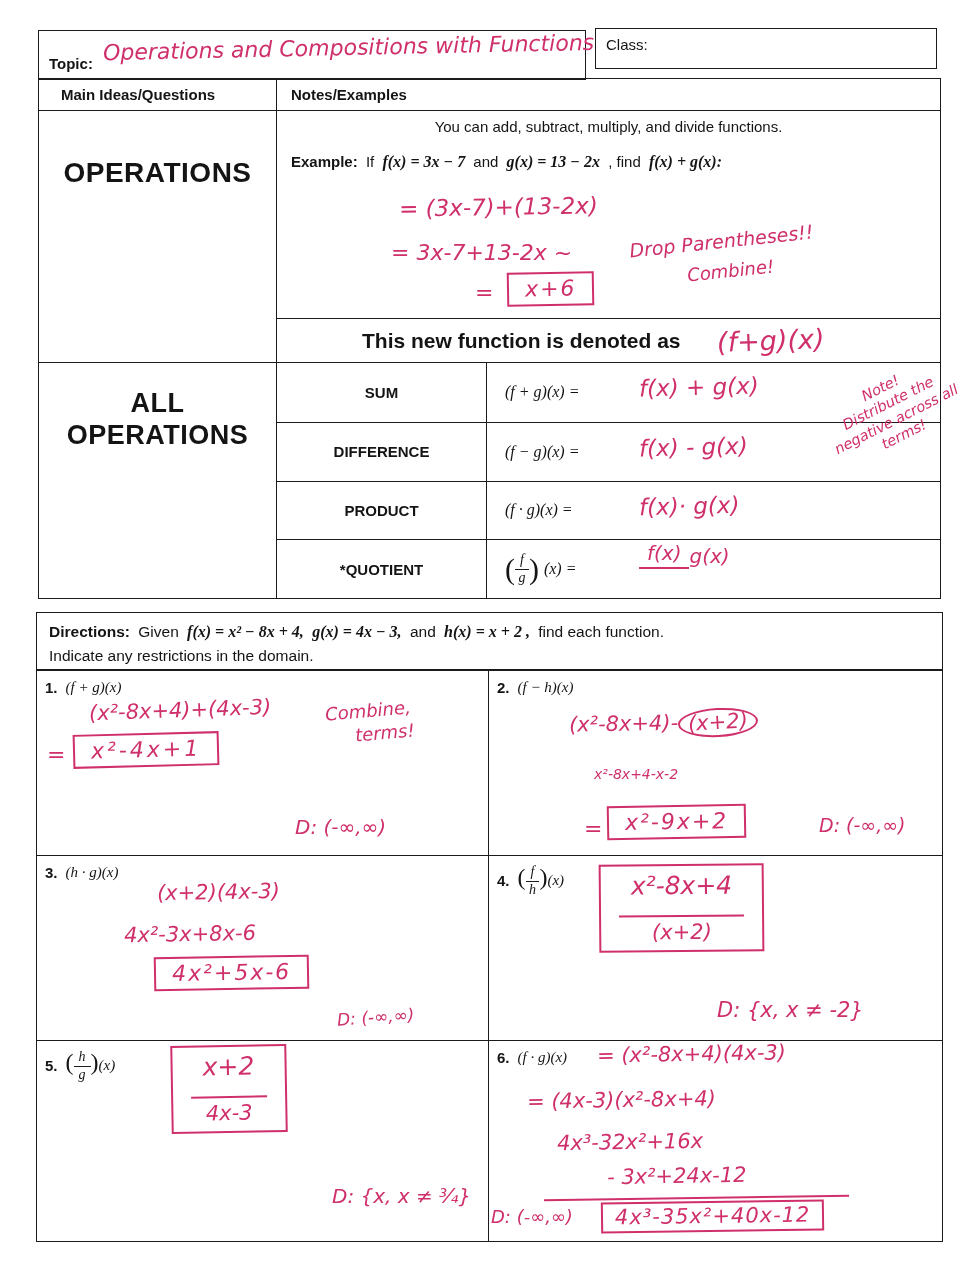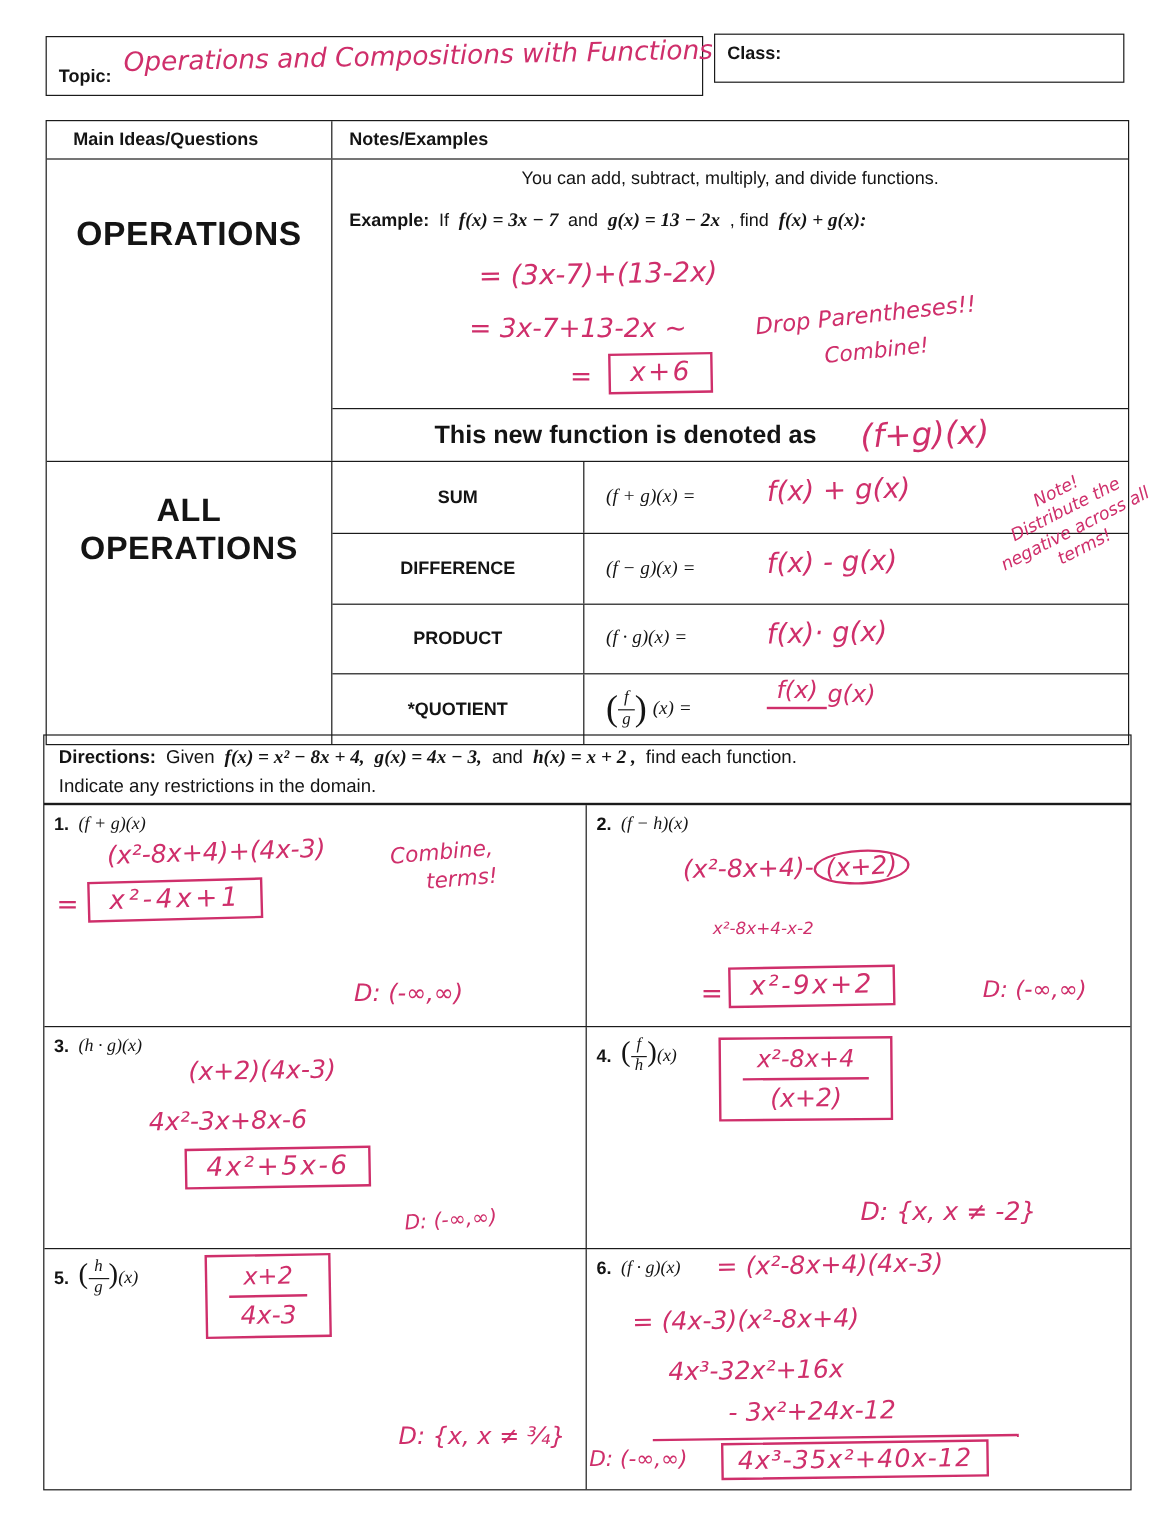--- a/index.html
+++ b/index.html
@@ -12,25 +12,25 @@
   .math{font-family:"Liberation Serif",serif;font-style:italic}
   .mbold{font-weight:700}
   .hand{font-family:"DejaVu Sans",sans-serif;font-style:italic;color:var(--ink,#cf2f6b);
         white-space:nowrap;line-height:1.08}
   .habs{position:absolute}
 
   
   .topic-box{position:absolute;left:38px;top:30px;width:548px;height:41px;
              border:1.6px solid #1b1b1b;padding:24px 10px;font-weight:bold;font-size:15px}
   .class-box{position:absolute;left:595px;top:28px;width:342px;height:41px;
-             border:1.6px solid #1b1b1b;padding:7px 10px;font-weight:bold;font-size:15px}
+             border:1.6px solid #1b1b1b;padding:7px 10px;font-weight:normal;font-size:15px}
   .topic-hand{position:absolute;left:103px;top:36px;font-size:22px;transform:rotate(-1.2deg)}
 
   
-  .main-table{position:absolute;left:38px;top:100px;width:903px;border:1.6px solid #1b1b1b}
+  .main-table{position:absolute;left:38px;top:78px;width:903px;border:1.6px solid #1b1b1b}
   .t-header{display:flex;height:31px;font-weight:bold;font-size:15px}
   .t-header .cl{width:238px;border-right:1.6px solid #1b1b1b;display:flex;align-items:center;padding-left:22px}
   .t-header .cr{flex:1;display:flex;align-items:center;padding-left:14px}
   .t-row{display:flex;border-top:1.6px solid #1b1b1b}
   .sec1{height:252px}
   .sec2{height:236px}
   .cell-left{width:238px;border-right:1.6px solid #1b1b1b;text-align:center}
   .cell-right{flex:1;display:flex;flex-direction:column;position:relative}
 
   .ops-title{padding-top:44px;font-weight:800;font-size:28px;letter-spacing:.5px;line-height:1.25}
@@ -80,21 +80,21 @@
   .pcell{position:relative;padding:8px 8px;overflow:visible}
   .bR{border-right:1.6px solid #1b1b1b}
   .bB{border-bottom:1.6px solid #1b1b1b}
   .plabel{display:flex;gap:8px;align-items:center;font-size:15px}
   .pnum{font-weight:bold}
 
   .hand-box{border:2.2px solid var(--ink,#cf2f6b);display:inline-block;padding:3px 16px}
   .circled{border:2px solid var(--ink,#cf2f6b);border-radius:50%;padding:1px 8px;
            display:inline-block;transform:rotate(-2deg)}
   .fracbox{display:flex;flex-direction:column;align-items:center;padding:6px 18px}
-  .fracbox .hnum{font-size:20px;border-bottom:2px solid var(--ink,#cf2f6b);padding:0 12px 4px}
+  .fracbox .hnum{font-size:25px;border-bottom:2px solid var(--ink,#cf2f6b);padding:0 12px 16px}
   .fracbox .hden{font-size:21px;padding-top:4px}
 </style>
 </head>
 <body>
 
 <div class="page">
 
   <div class="topic-box">
     <span>Topic:</span>
   </div>

